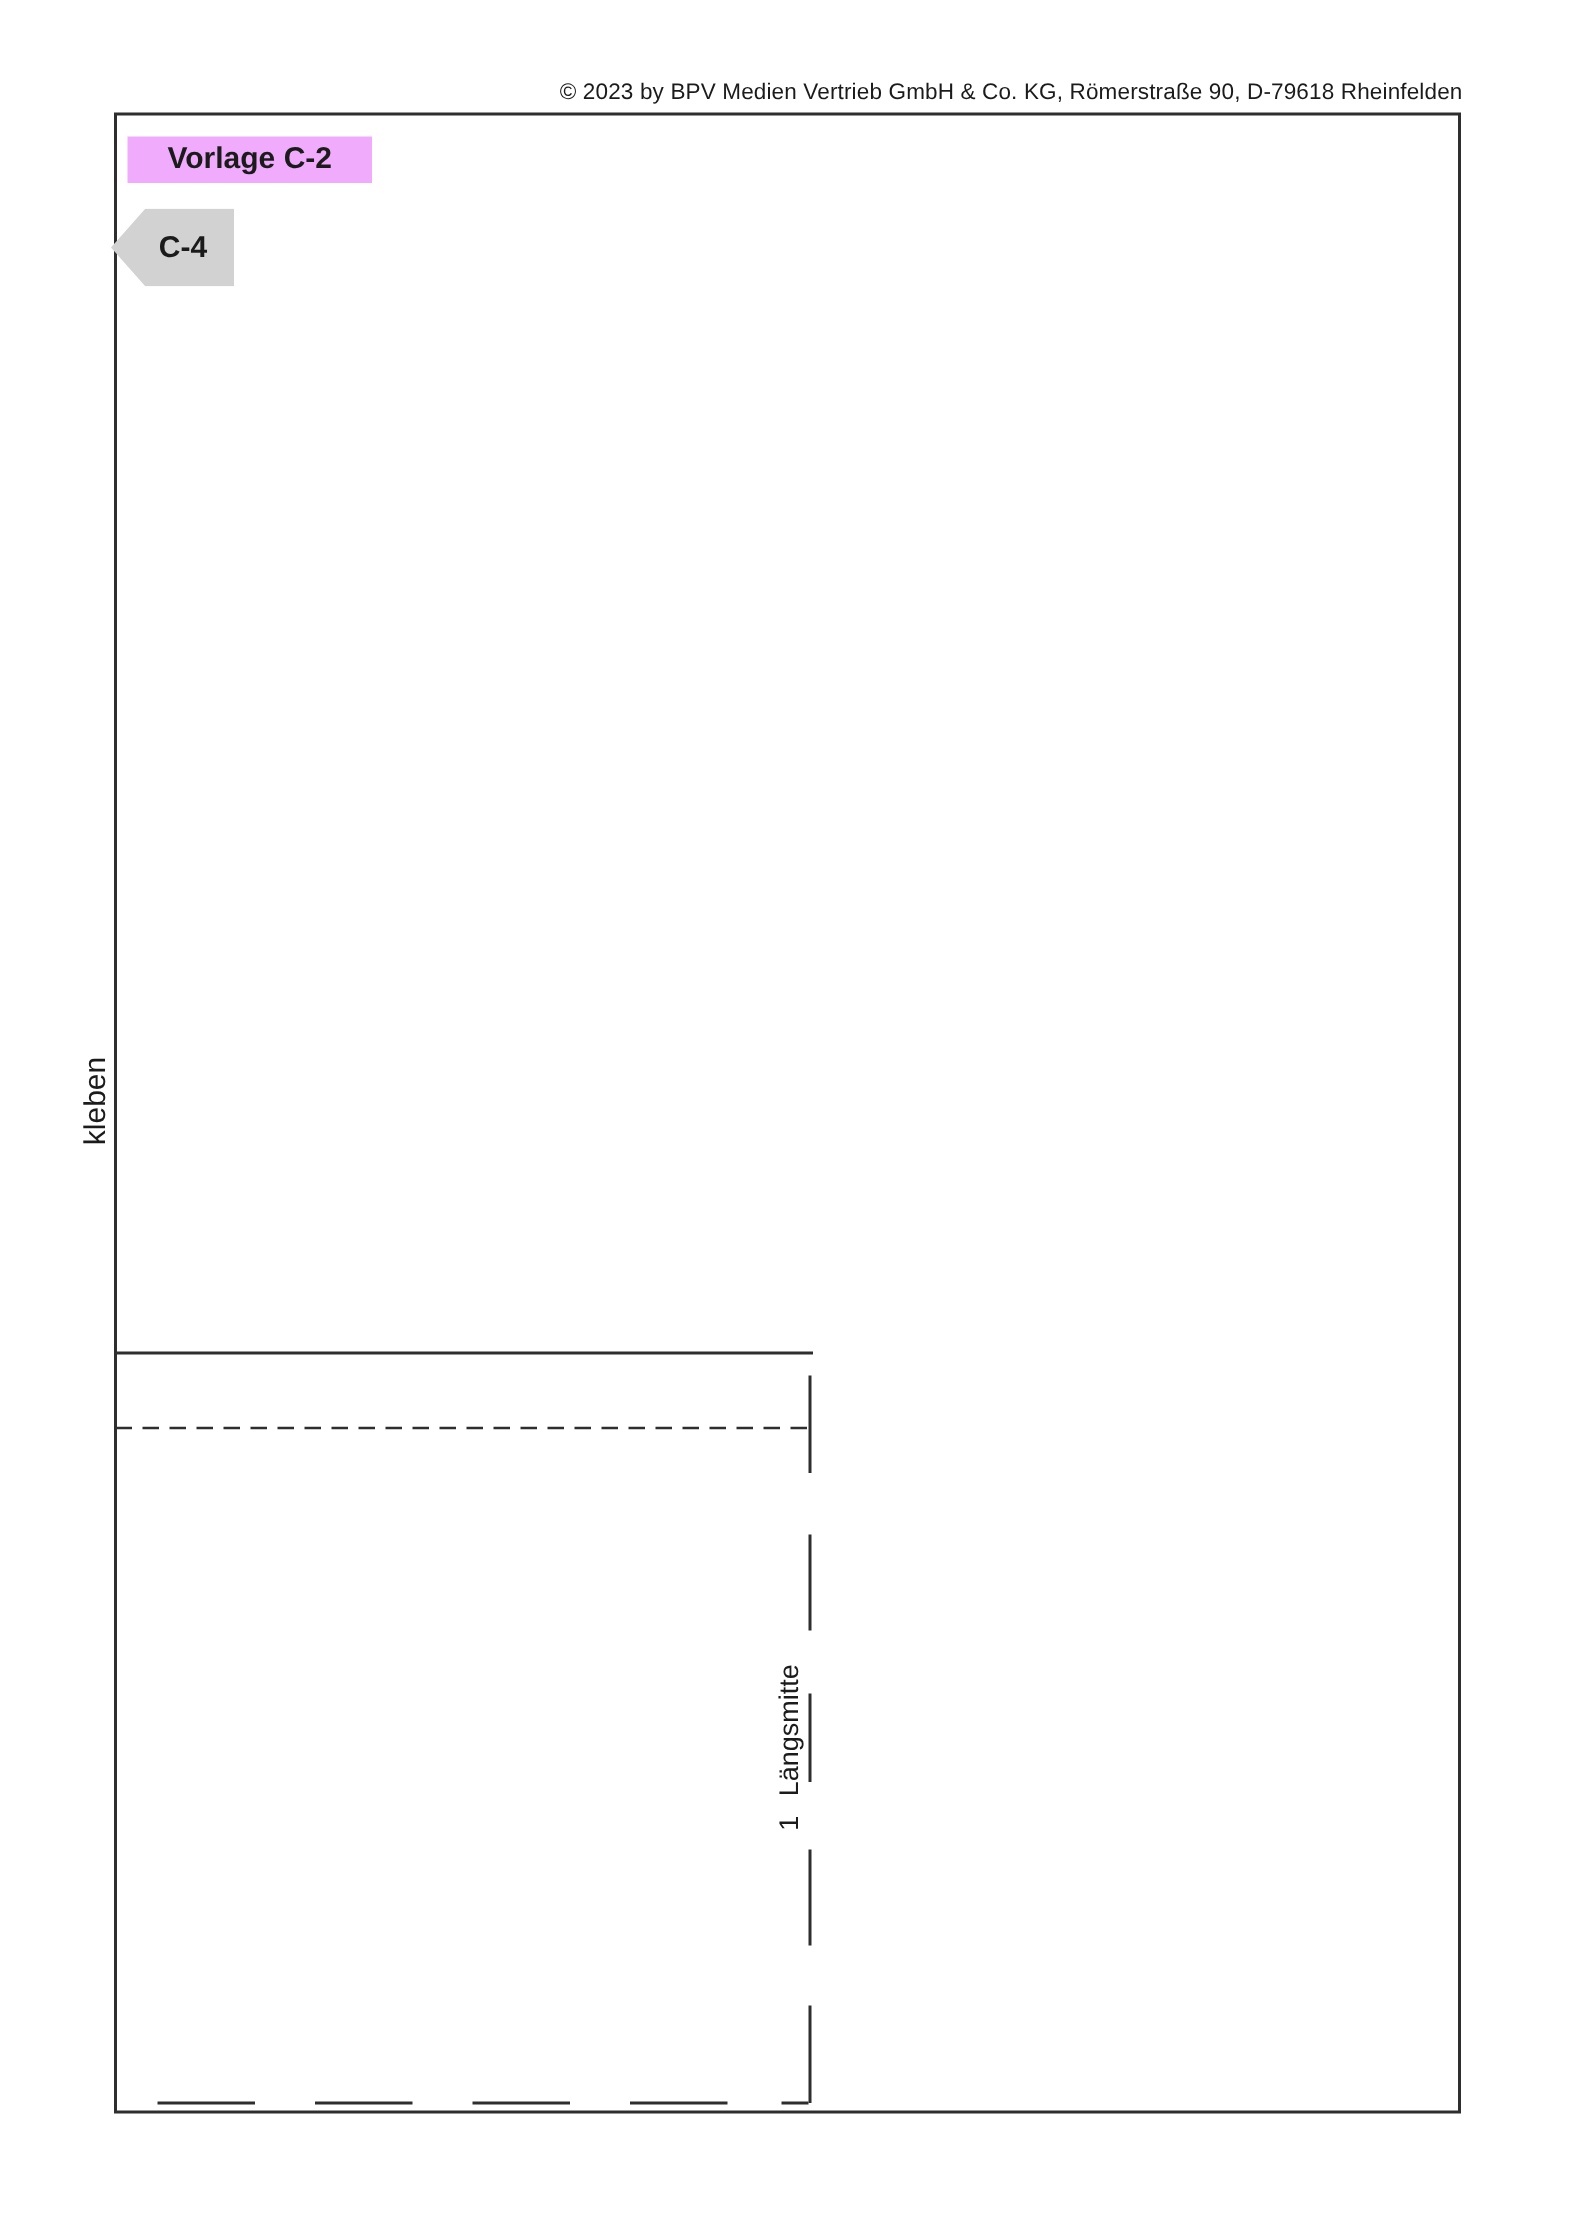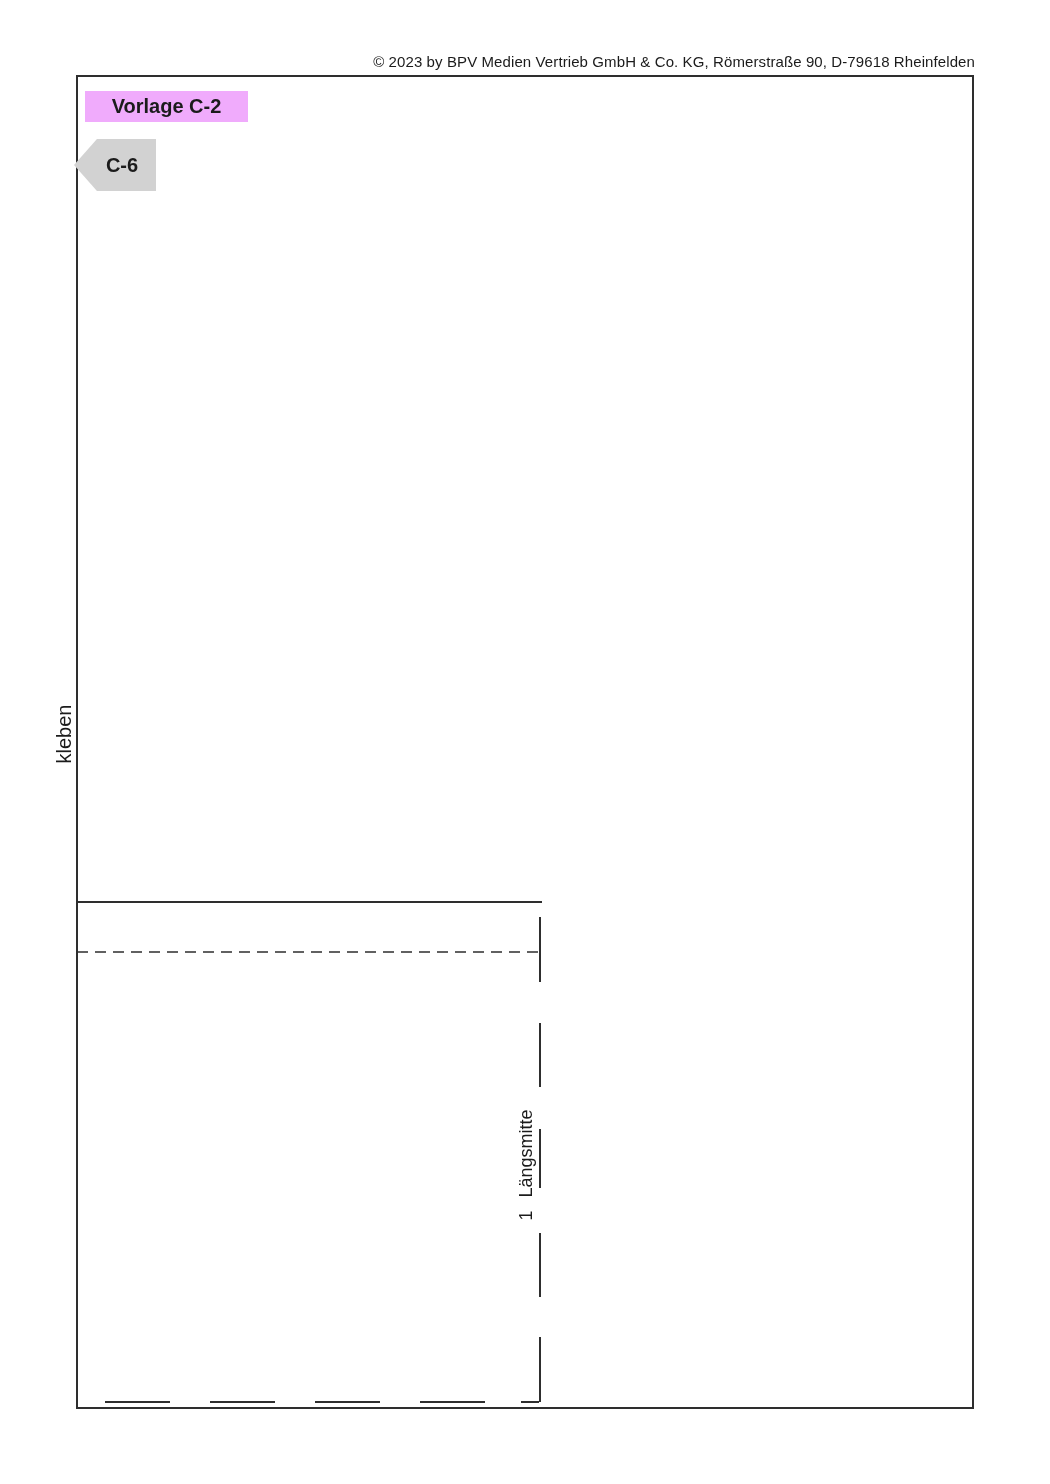--- a/index.html
+++ b/index.html
@@ -112,21 +112,21 @@
 
   <div class="copyright">© 2023 by BPV Medien Vertrieb GmbH &amp; Co. KG, Römerstraße 90, D-79618 Rheinfelden</div>
 
   <div class="sheet-outline"></div>
 
   <div class="badge-title">
     <span>Vorlage C-2</span>
   </div>
 
   <div class="badge-arrow">
-    <span>C-6</span>
+    <span>C-4</span>
   </div>
 
   <div class="kleben-label">kleben</div>
 
   <div class="laengs-label">
     <span>1</span>
     <span>Längsmitte</span>
   </div>
 
   <svg class="lines-overlay" viewBox="0 0 1050 1484" xmlns="http://www.w3.org/2000/svg">

